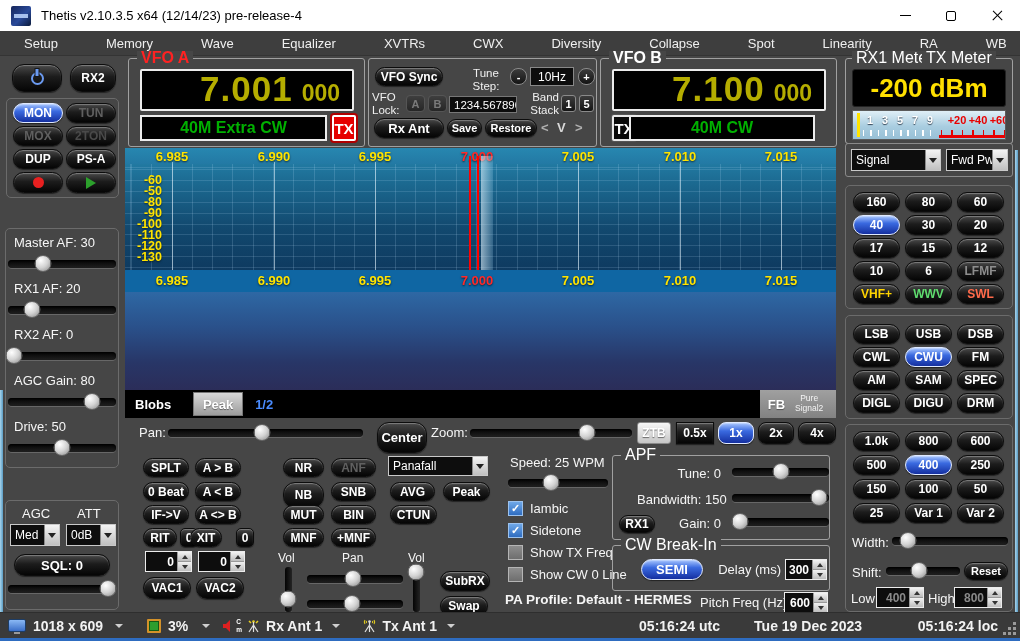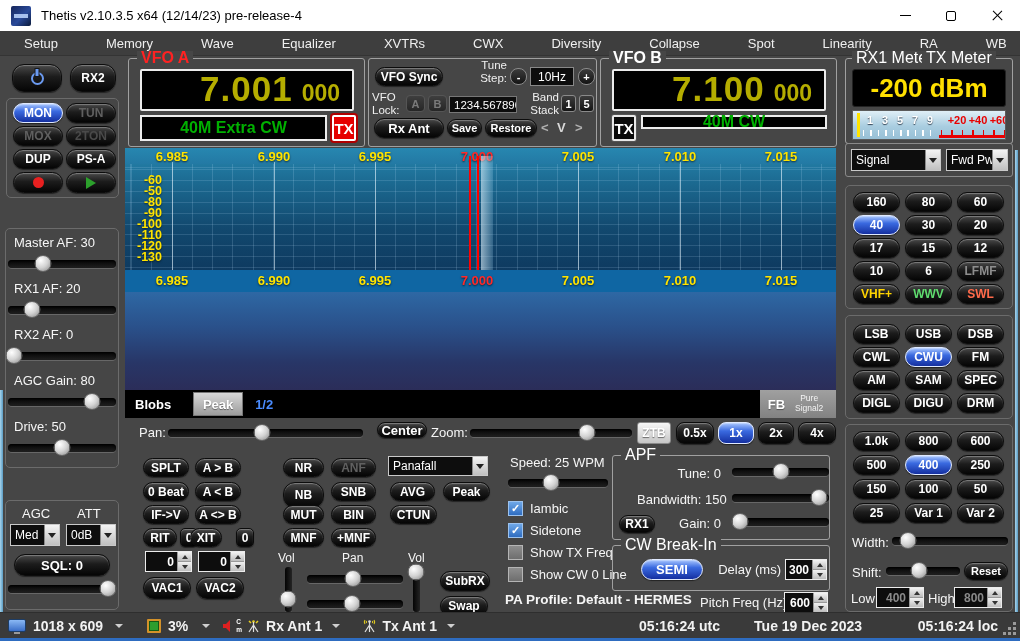--- a/index.html
+++ b/index.html
@@ -240,21 +240,21 @@
       <div class="vfodisp" style="left:11px;top:10px;width:214px;height:42px">
         <span class="freq-main">7.001</span>
         <span class="freq-sub">000</span>
       </div>
       <div class="banddisp" style="left:11px;top:56px;width:187px;height:26px">40M Extra CW</div>
       <div class="txbtn-a" style="left:203px;top:56px;width:24px;height:26px">TX</div>
     </div>
 
     <div class="group" style="left:368px;top:2px;width:229px;height:89px">
       <div class="pill" style="left:6px;top:8px;width:68px;height:19px">VFO Sync</div>
-      <div class="wraplbl" style="left:96px;top:0;width:42px;text-align:right">Tune Step:</div>
+      <div class="wraplbl" style="left:96px;top:8px;width:42px;text-align:center">Tune Step:</div>
       <div class="sqbtn" style="left:141px;top:9px;width:17px;height:17px;border-radius:8px">-</div>
       <div class="combo" style="left:161px;top:8px;width:44px;height:19px;border-color:#888">
           <div class="cval" style="justify-content:center;padding-left:0">10Hz</div>
         </div>
       <div class="sqbtn" style="left:209px;top:9px;width:17px;height:17px;border-radius:8px">+</div>
       <div class="wraplbl" style="left:3px;top:32px;width:34px">VFO Lock:</div>
       <div class="sqbtn dim" style="left:37px;top:36px;width:19px;height:17px;border-radius:4px;background:linear-gradient(180deg,#3e3e3e,#262626);border-color:#555">A</div>
       <div class="sqbtn dim" style="left:59px;top:36px;width:19px;height:17px;border-radius:4px;background:linear-gradient(180deg,#3e3e3e,#262626);border-color:#555">B</div>
       <div class="combo" style="left:80px;top:37px;width:68px;height:17px;border-color:#777">
           <div class="cval" style="font-size:11.5px">1234.567890</div>
@@ -270,21 +270,21 @@
       <span class="navtxt" style="left:206px;top:61px">&gt;</span>
     </div>
 
     <div class="group" style="left:600px;top:2px;width:237px;height:89px">
       <span class="legend bold">VFO B</span>
       <div class="vfodisp" style="left:11px;top:10px;width:214px;height:42px">
         <span class="freq-main">7.100</span>
         <span class="freq-sub">000</span>
       </div>
       <div class="txbtn-b" style="left:11px;top:56px;width:24px;height:26px">TX</div>
-      <div class="banddisp" style="left:40px;top:56px;width:186px;height:14px">40M CW</div>
+      <div class="banddisp" style="left:28px;top:56px;width:186px;height:26px">40M CW</div>
     </div>
 
     <div class="group" style="left:845px;top:2px;width:168px;height:86px">
       <span class="legend" style="left:6px">RX1 Meter</span>
       <span class="legend" style="left:76px">TX Meter</span>
       <div class="mdisp" style="left:6px;top:10px;width:154px;height:38px">-200 dBm</div>
       <div class="mscale" style="left:6px;top:51px;width:154px;height:30px">
         <div class="mindic"></div>
         <span class="mnum" style="left:17px">1</span>
         <span class="mnum" style="left:32px">3</span>
@@ -363,28 +363,28 @@
         <span class="pstext">Pure Signal2</span>
       </div>
     </div>
 
     <div class="abs" style="left:125px;top:364px;width:720px;height:26px">
       <span class="lbl" style="left:14px;top:5px">Pan:</span>
       <div class="hslider" style="left:43px;top:4px;width:195px">
           <div class="track"></div>
           <div class="thumb" style="left:48%"></div>
         </div>
-      <div class="pill" style="left:252px;top:2px;width:50px;height:16px;font-size:13px">Center</div>
+      <div class="pill" style="left:252px;top:2px;width:50px;height:31px;font-size:13px">Center</div>
       <span class="lbl" style="left:306px;top:5px">Zoom:</span>
       <div class="hslider" style="left:345px;top:4px;width:162px">
           <div class="track"></div>
           <div class="thumb" style="left:72%"></div>
         </div>
       <div class="lightbtn" style="left:512px;top:2px;width:34px;height:22px">ZTB</div>
-      <div class="pill" style="left:551px;top:2px;width:38px;height:22px;border-radius:8px">0.5x</div>
+      <div class="pill" style="left:551px;top:2px;width:38px;height:22px;border-radius:0">0.5x</div>
       <div class="pill active" style="left:593px;top:2px;width:36px;height:22px;border-radius:8px">1x</div>
       <div class="pill" style="left:633px;top:2px;width:36px;height:22px;border-radius:8px">2x</div>
       <div class="pill" style="left:673px;top:2px;width:38px;height:22px;border-radius:8px">4x</div>
     </div>
 
     <div class="pill" style="left:143px;top:402px;width:46px;height:19px">SPLT</div>
     <div class="pill" style="left:195px;top:402px;width:46px;height:19px">A &gt; B</div>
     <div class="pill" style="left:143px;top:426px;width:46px;height:19px">0 Beat</div>
     <div class="pill" style="left:195px;top:426px;width:46px;height:19px">A &lt; B</div>
     <div class="pill" style="left:143px;top:449px;width:46px;height:19px">IF-&gt;V</div>

